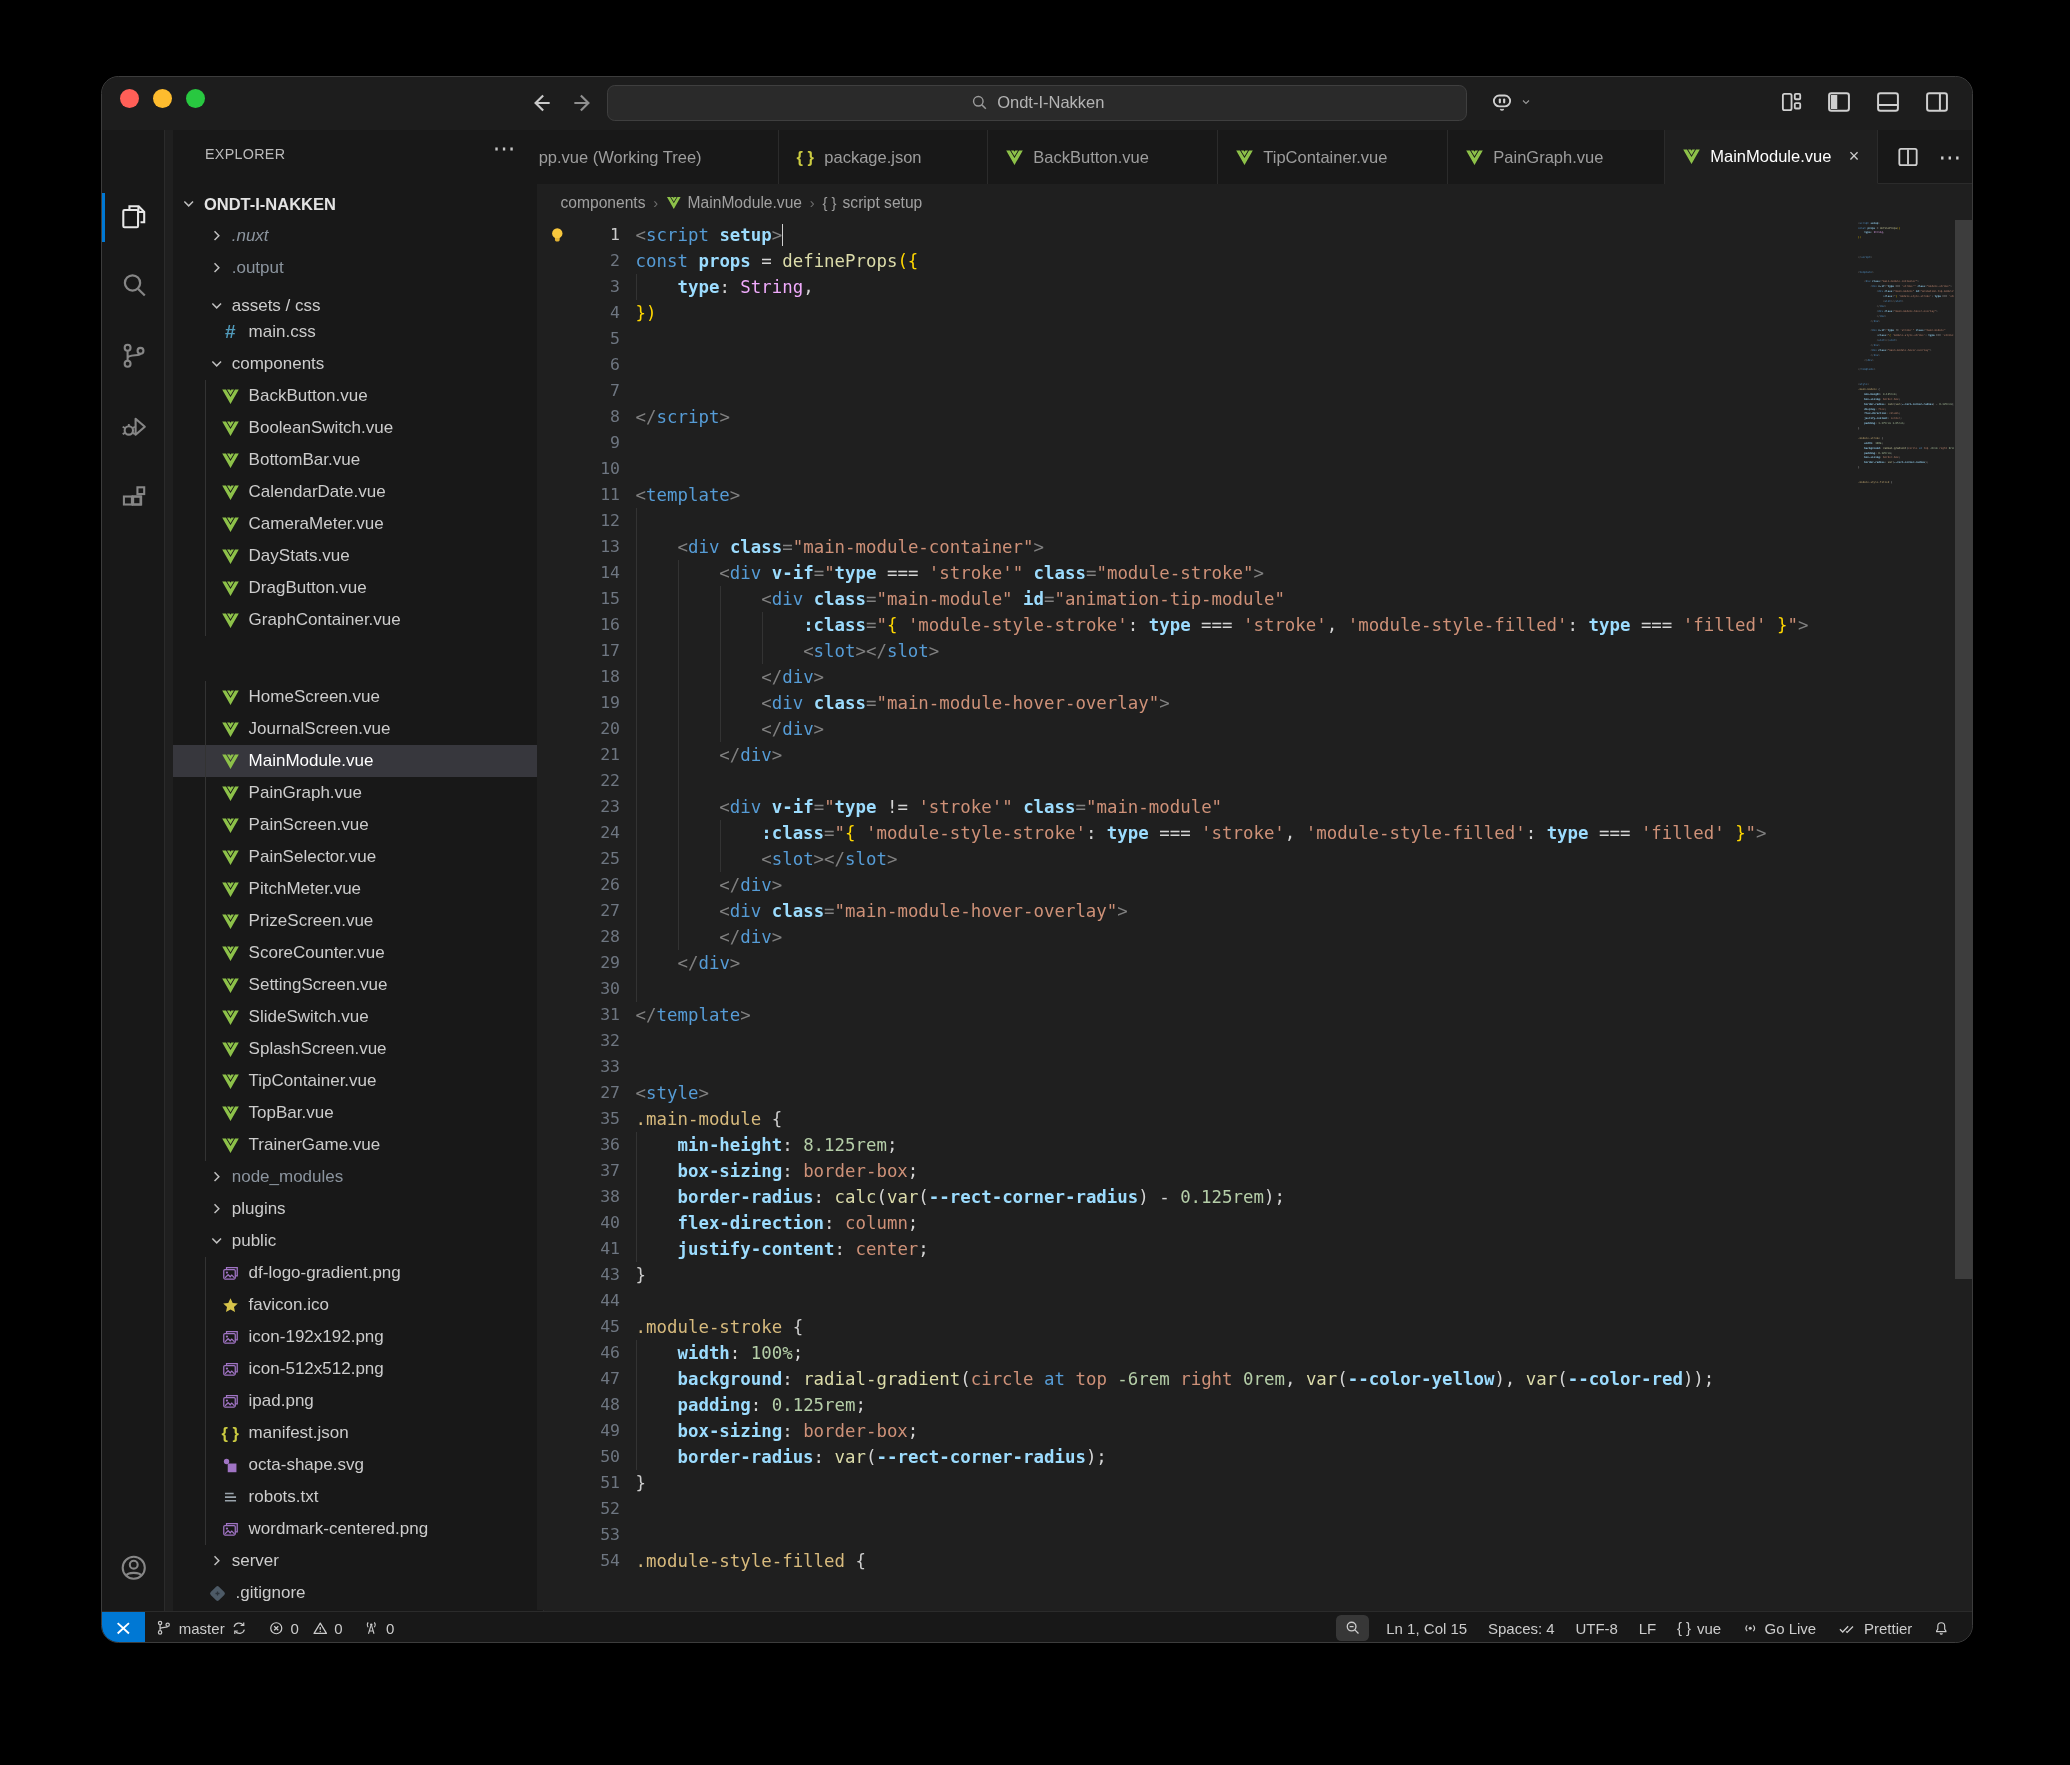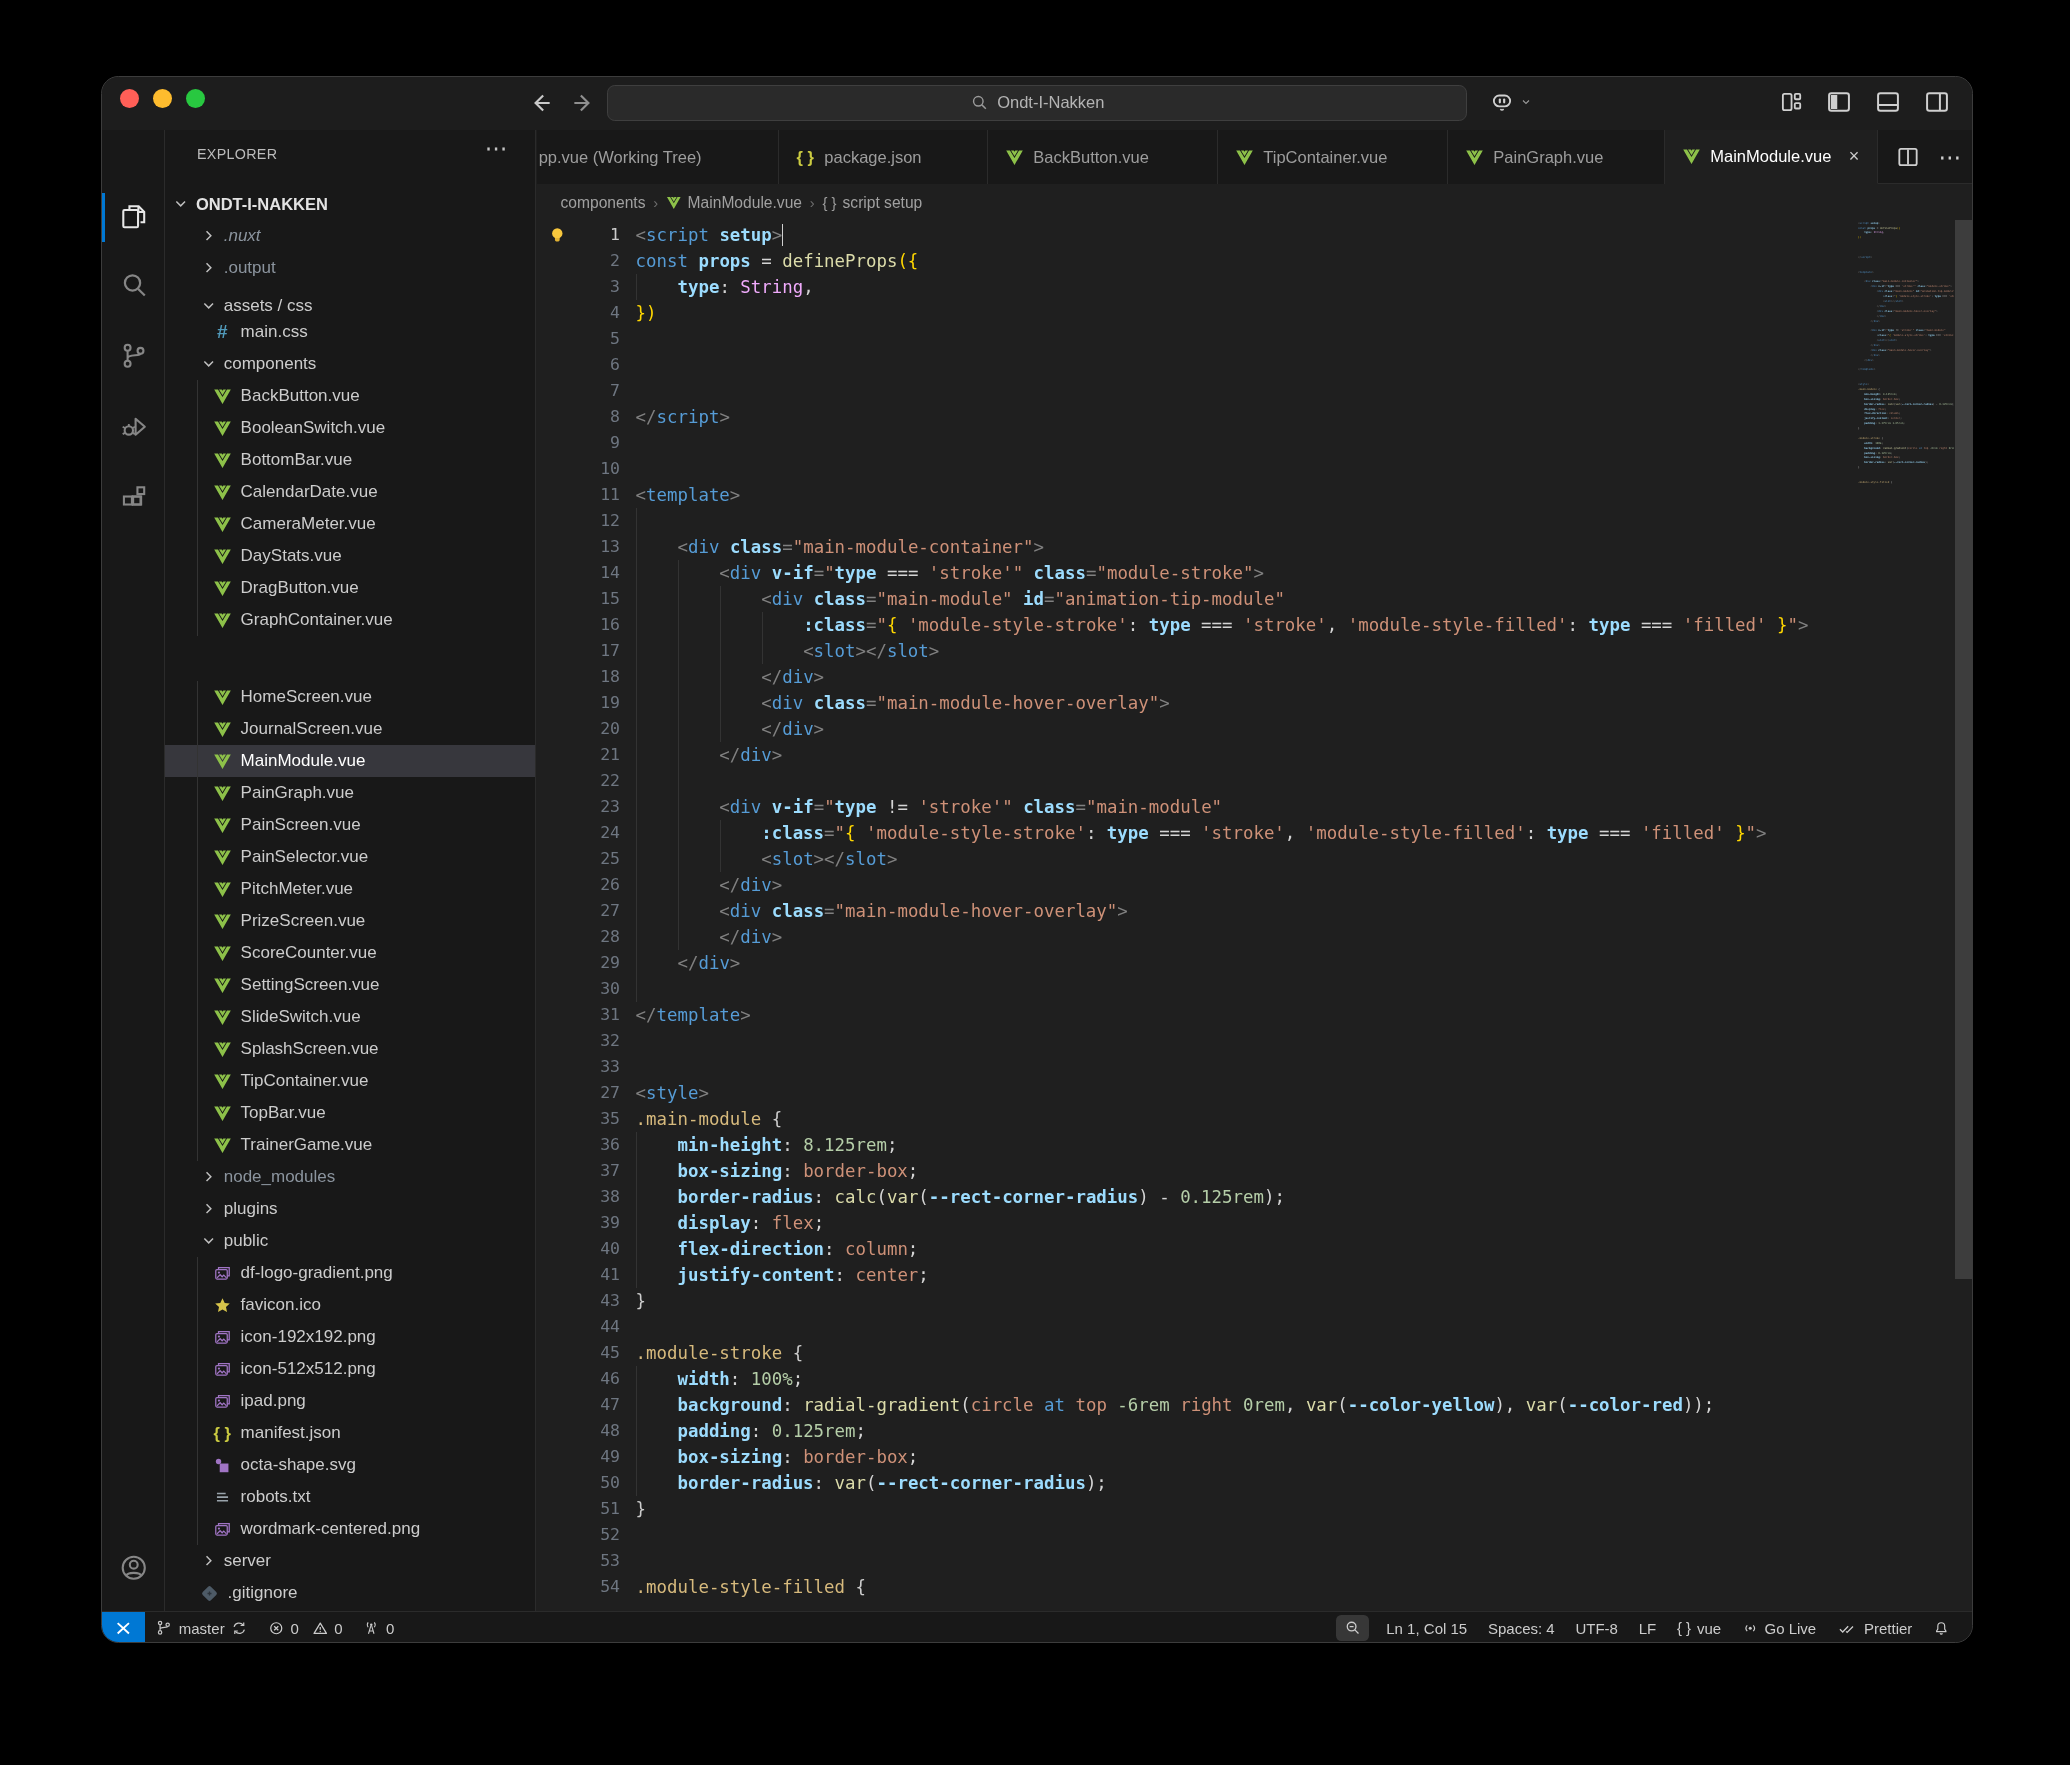--- a/index.html
+++ b/index.html
@@ -13,21 +13,21 @@
   #searchbox{position:absolute;left:50%;transform:translateX(-50%);top:7.8px;width:860px;height:36px;
     background:#2a2a2a;border:0.9px solid #3f3f3f;border-radius:7.8px;display:flex;align-items:center;
     justify-content:center;gap:8.7px;color:#b4b4b4;font-size:16.5px;}
   .nav-arrow{position:absolute;top:11.3px;width:29.5px;height:29.5px;display:flex;align-items:center;justify-content:center;}
   #tb-right{position:absolute;right:21px;top:11.3px;display:flex;gap:21px;align-items:center;}
   #copilot{position:absolute;left:1387px;top:12px;display:flex;align-items:center;gap:5.2px;}
   
   #activitybar{position:absolute;left:0;top:53px;width:63px;height:1481px;background:#181818;border-right:0.9px solid #2b2b2b;}
   .ab-item{position:absolute;left:0;width:63px;height:64px;display:flex;align-items:center;justify-content:center;}
   #ab-indicator{position:absolute;left:0;width:2.6px;background:#0078d4;}
-  #sidebar{position:absolute;left:63px;top:53px;width:371px;height:1481px;background:#181818;border-right:0.9px solid #2b2b2b;overflow:hidden;}
+  #sidebar{position:absolute;left:71px;top:53px;width:371px;height:1481px;background:#181818;border-right:0.9px solid #2b2b2b;overflow:hidden;}
   #sb-header{position:absolute;left:0;top:0;width:100%;height:47px;display:flex;align-items:center;}
   #sb-title{margin-left:32px;font-size:14.3px;color:#bbbbbb;letter-spacing:0.3px;}
   #sb-more{position:absolute;right:26px;top:5.2px;color:#c4c4c4;font-size:22.6px;letter-spacing:1.7px;}
   #tree{position:absolute;left:0;top:58px;width:100%;}
   .trow{position:relative;height:32px;display:flex;align-items:center;font-size:17px;color:#cccccc;white-space:nowrap;}
   .trow.sel{background:#37373d;color:#ffffff;}
   .trow.dim{color:#8b949e;}
   .trow .chev{width:21px;height:21px;flex:0 0 21px;display:flex;align-items:center;justify-content:center;}
   .trow .fic{width:22.6px;height:22.6px;flex:0 0 22.6px;display:flex;align-items:center;justify-content:center;margin-right:7px;font-weight:700;}
   .tguide{position:absolute;left:32px;top:0;bottom:0;width:0.9px;background:#333333;}
@@ -820,24 +820,20 @@
           </div>
           <div class="cl">
             <span class="ln">37</span>
             <span class="lc"><span class="ig" style="left: 0px;"></span>    <span class="tk-a">box-sizing</span><span class="tk-o">: </span><span class="tk-v">border-box</span><span class="tk-o">;</span></span>
           </div>
           <div class="cl">
             <span class="ln">38</span>
             <span class="lc"><span class="ig" style="left: 0px;"></span>    <span class="tk-a">border-radius</span><span class="tk-o">: </span><span class="tk-f">calc</span><span class="tk-o">(</span><span class="tk-f">var</span><span class="tk-o">(</span><span class="tk-a">--rect-corner-radius</span><span class="tk-o">) - </span><span class="tk-n">0.125rem</span><span class="tk-o">);</span></span>
           </div>
           <div class="cl">
-            <span class="ln">39</span>
-            <span class="lc"><span class="ig" style="left: 0px;"></span>    <span class="tk-a">display</span><span class="tk-o">: </span><span class="tk-v">flex</span><span class="tk-o">;</span></span>
-          </div>
-          <div class="cl">
             <span class="ln">40</span>
             <span class="lc"><span class="ig" style="left: 0px;"></span>    <span class="tk-a">flex-direction</span><span class="tk-o">: </span><span class="tk-v">column</span><span class="tk-o">;</span></span>
           </div>
           <div class="cl">
             <span class="ln">41</span>
             <span class="lc"><span class="ig" style="left: 0px;"></span>    <span class="tk-a">justify-content</span><span class="tk-o">: </span><span class="tk-v">center</span><span class="tk-o">;</span></span>
           </div>
           <div class="cl">
             <span class="ln">43</span>
             <span class="lc"><span class="tk-w">}</span></span>

